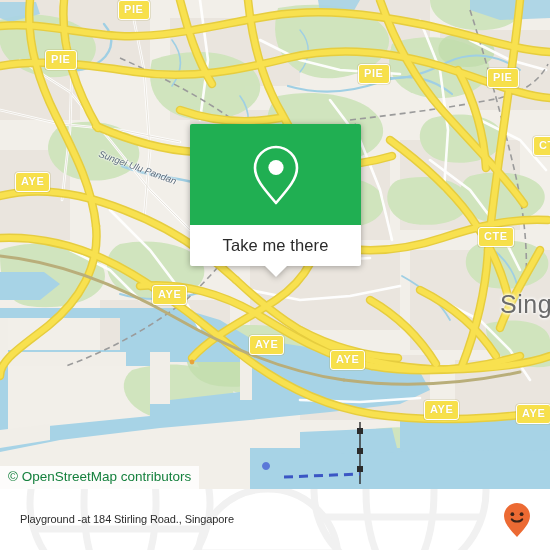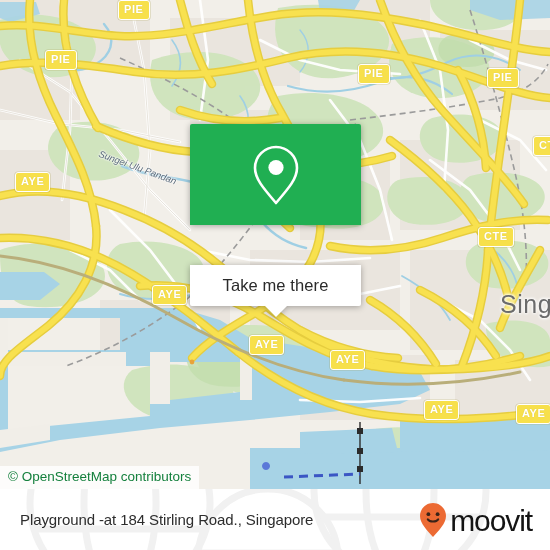--- a/index.html
+++ b/index.html
@@ -80,21 +80,20 @@
     border-radius: 2px 2px 0 0;
     display: flex; align-items: center; justify-content: center;
   }
   .pin-icon { display: block; }
   .popup-bottom {
     background: #ffffff;
     height: 41px;
     border-radius: 0 0 2px 2px;
     display: flex; align-items: center; justify-content: center;
     position: relative;
-    margin-top: 40px;
   }
   .popup-label {
     color: #2b2b2b;
     font-size: 16.5px;
     letter-spacing: .1px;
     line-height: 1;
   }
   .popup-tail {
     position: absolute;
     left: 50%; bottom: -11px;
@@ -119,21 +118,21 @@
   }
   .footer-inner {
     position: absolute; left: 0; top: 0;
     width: 550px; height: 61px;
     display: flex; align-items: center;
     justify-content: space-between;
     padding: 0 18px 0 20px;
   }
   .footer-title {
     color: #2d2d2d;
-    font-size: 15px;
+    font-size: 11px;
     line-height: 1.15;
     white-space: nowrap;
     letter-spacing: -0.1px;
   }
   .brand { display: flex; align-items: center; gap: 2px; }
   .brand-word {
     color: #141414;
     font-size: 30px;
     line-height: 1;
     letter-spacing: -1.1px;
@@ -422,18 +421,17 @@
 
     <div class="footer-inner">
       <div class="footer-title">Playground -at 184 Stirling Road., Singapore</div>
       <div class="brand">
         <svg width="30" height="36" viewBox="0 0 30 36">
           <path d="M15 1 C7.8 1 2 6.8 2 14 C2 21.4 9.2 28.6 15 35 C20.8 28.6 28 21.4 28 14 C28 6.8 22.2 1 15 1 Z" fill="#ec6a33"></path>
           <circle cx="10.4" cy="12.2" r="1.9" fill="#3a2318"></circle>
           <circle cx="19.6" cy="12.2" r="1.9" fill="#3a2318"></circle>
           <path d="M9.8 17.4 C11.6 20.2 18.4 20.2 20.2 17.4" fill="none" stroke="#3a2318" stroke-width="2" stroke-linecap="round"></path>
         </svg>
-        <span class="brand-word">moovit</span>
       </div>
     </div>
   </div>
 
 </div>
 
 </body></html>

